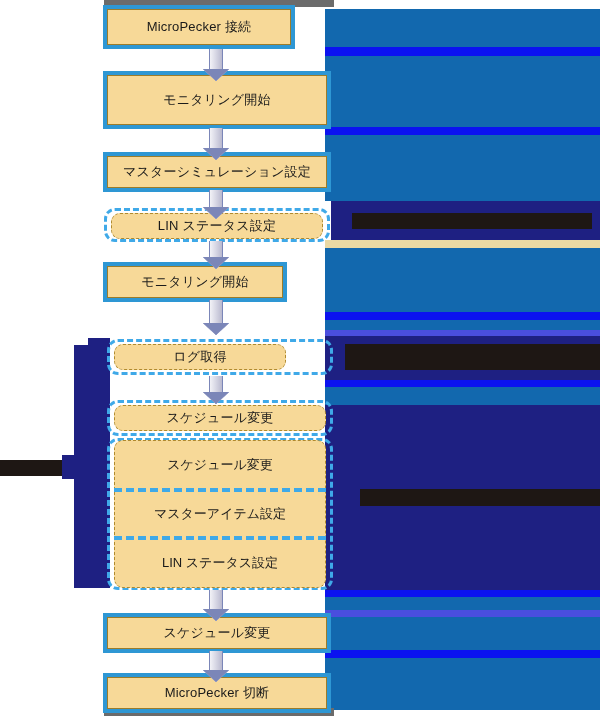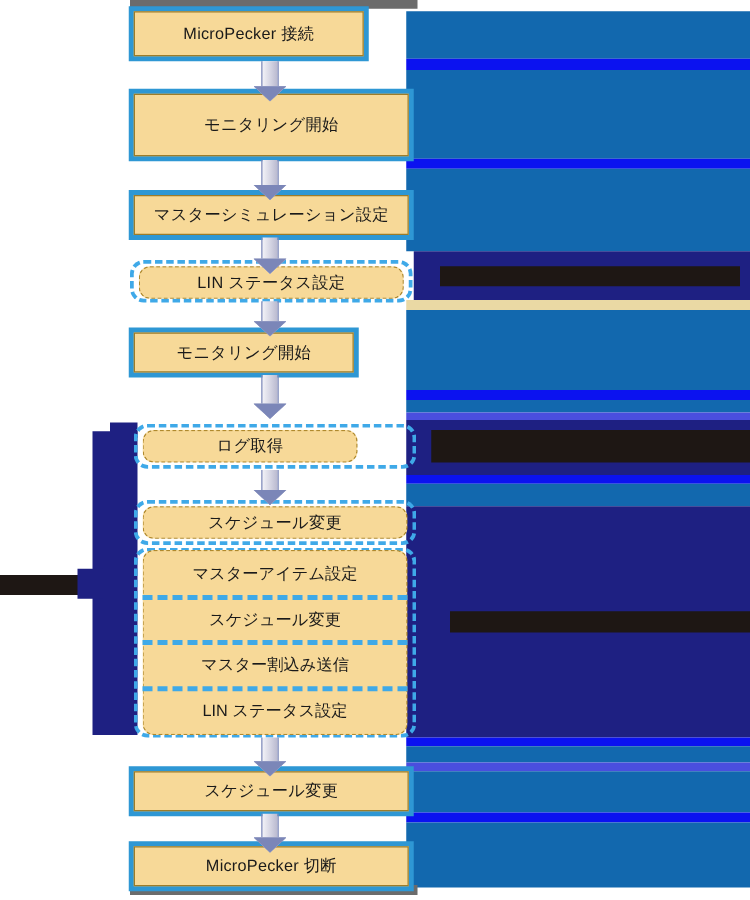--- a/index.html
+++ b/index.html
@@ -204,27 +204,24 @@
   </div>
 
   <div class="selring" style="left:107px;top:400px;width:226px;height:36px;"></div>
   <div class="node dashed" style="left:114px;top:405px;width:212px;height:26px;">
     <span>スケジュール変更</span>
   </div>
 
   <div class="selring" style="left:107px;top:438px;width:226px;height:152px;"></div>
   <div class="group-stack" style="left:114px;top:440px;width:212px;height:148px;">
     <div class="gitem">
-      <span>マスターアイテム設定</span>
-    </div>
-    <div class="gitem">
       <span>スケジュール変更</span>
     </div>
     <div class="gitem">
-      <span>マスター割込み送信</span>
+      <span>マスターアイテム設定</span>
     </div>
     <div class="gitem">
       <span>LIN ステータス設定</span>
     </div>
   </div>
 
   <div class="arrow" style="left:203px;top:590px;height:32px;">
     <div class="shaft" style="height:19px;"></div>
     <div class="head" style="top:19px;"></div>
   </div>

